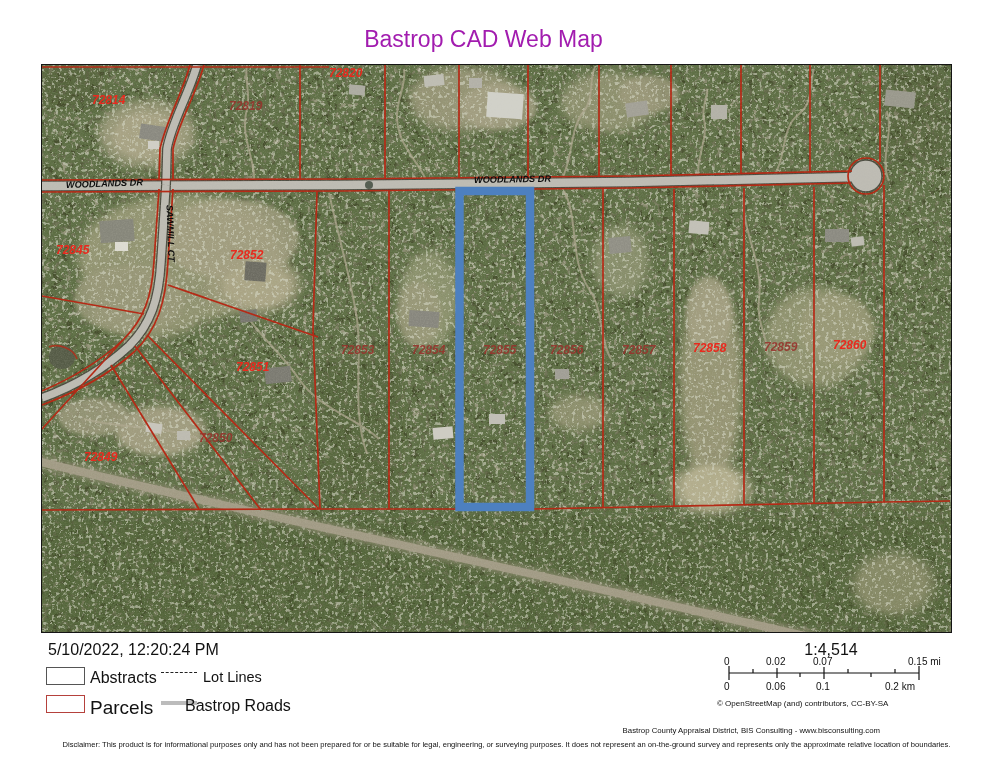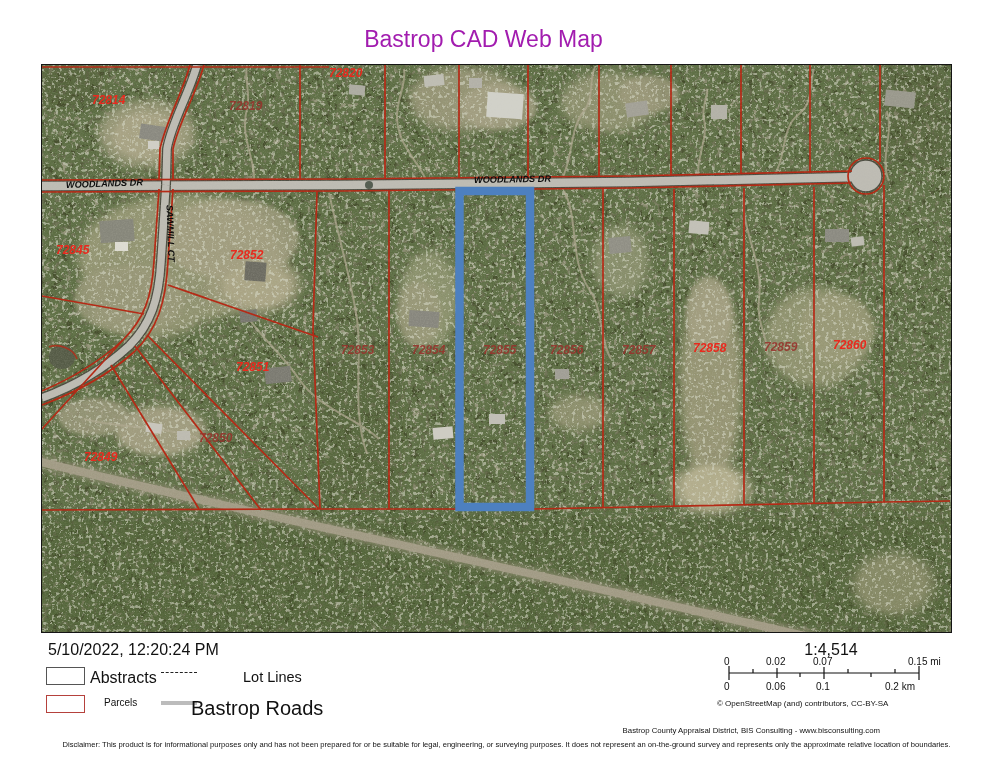--- a/index.html
+++ b/index.html
@@ -224,25 +224,25 @@
   </g>
   <circle cx="370" cy="186" r="4" fill="#555e52"></circle>
 </g>
 </svg>
 </div>
 
 <div class="ft" style="left:48px;top:641px;font-size:16px;">5/10/2022, 12:20:24 PM</div>
 <div class="ft" style="left:46px;top:667px;width:37px;height:16px;border:1px solid #555;background:#fff;"></div>
 <div class="ft" style="left:90px;top:669px;font-size:16px;">Abstracts</div>
 <div class="ft" style="left:161px;top:672px;width:36px;border-top:1.5px dashed #222;"></div>
-<div class="ft" style="left:203px;top:669px;font-size:14.5px;margin-left:40px;">Lot Lines</div>
+<div class="ft" style="left:203px;top:669px;font-size:14.5px;">Lot Lines</div>
 <div class="ft" style="left:46px;top:695px;width:37px;height:16px;border:1.3px solid #b5413c;background:#fff;"></div>
-<div class="ft" style="left:104px;top:697px;font-size:10px;">Parcels</div>
+<div class="ft" style="left:90px;top:697px;font-size:19px;">Parcels</div>
 <div class="ft" style="left:161px;top:701px;width:36px;height:4px;background:#bcbcbc;"></div>
-<div class="ft" style="left:191px;top:697px;font-size:20px;">Bastrop Roads</div>
+<div class="ft" style="left:185px;top:697px;font-size:16px;">Bastrop Roads</div>
 
 <div class="ft" style="left:781px;top:641px;width:100px;text-align:center;font-size:16px;">1:4,514</div>
 <div class="ft" style="left:0;top:656px;font-size:10px;">
   <span style="position:absolute;left:724px;">0</span>
   <span style="position:absolute;left:766px;">0.02</span>
   <span style="position:absolute;left:813px;">0.07</span>
   <span style="position:absolute;left:908px;white-space:nowrap;">0.15 mi</span>
 </div>
 <svg class="ft" style="left:720px;top:665px;" width="240" height="16">
   <g stroke="#111" stroke-width="1.2" fill="none">

